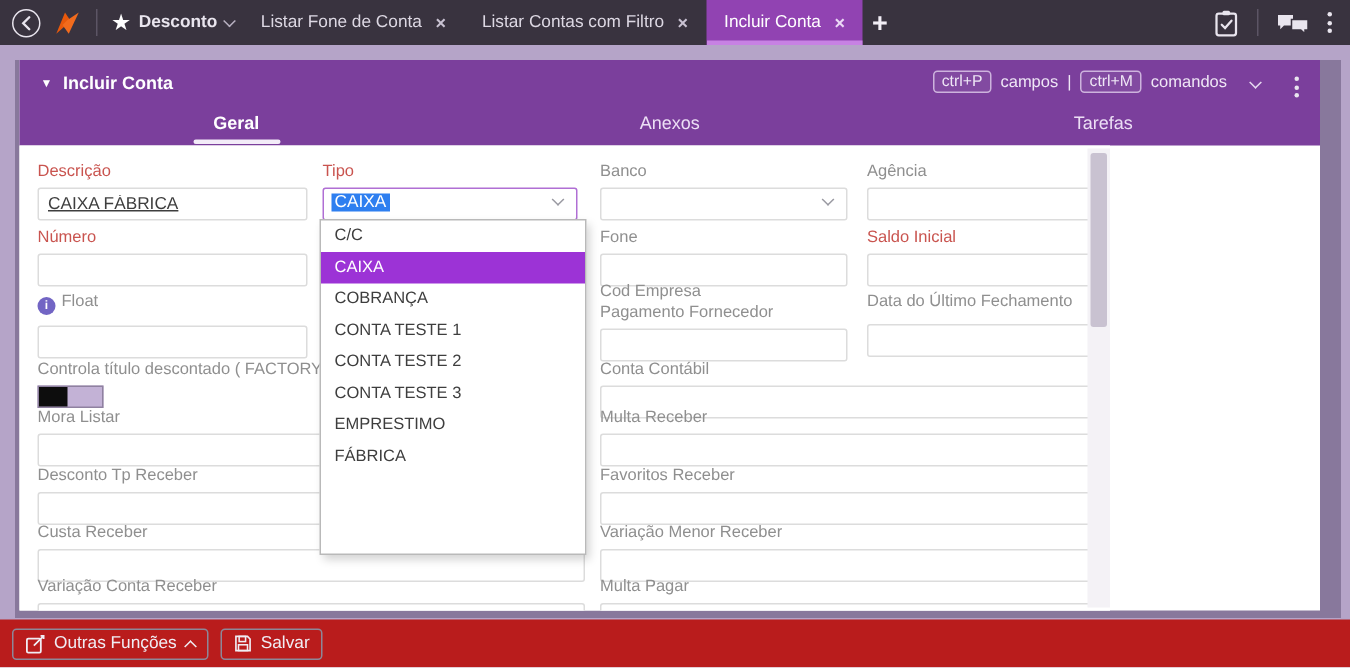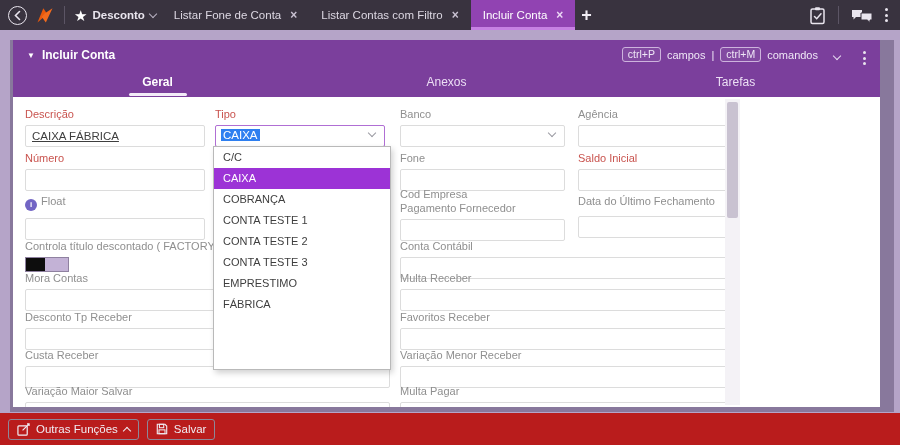--- a/index.html
+++ b/index.html
@@ -229,21 +229,21 @@
           </div>
       </div>
       <div class="fld" style="left:387px;top:143px;width:348px">
         <div class="lbl">Conta Contábil</div>
         <div class="selbox">
           <span class="chev"></span>
         </div>
       </div>
 
       <div class="fld" style="left:12px;top:175px;width:365px">
-        <div class="lbl">Mora Contas</div>
+        <div class="lbl">Mora Listar</div>
         <input class="inp" style="">
       </div>
       <div class="fld" style="left:387px;top:175px;width:348px">
         <div class="lbl">Multa Receber</div>
         <div class="selbox">
           <span class="chev"></span>
         </div>
       </div>
 
       <div class="fld" style="left:12px;top:214px;width:365px">
@@ -262,21 +262,21 @@
         <input class="inp" style="">
       </div>
       <div class="fld" style="left:387px;top:252px;width:348px">
         <div class="lbl">Variação Menor Receber</div>
         <div class="selbox">
           <span class="chev"></span>
         </div>
       </div>
 
       <div class="fld" style="left:12px;top:288px;width:365px">
-        <div class="lbl">Variação Maior Salvar</div>
+        <div class="lbl">Variação Conta Receber</div>
         <input class="inp" style="">
       </div>
       <div class="fld" style="left:387px;top:288px;width:348px">
         <div class="lbl">Multa Pagar</div>
         <input class="inp" style="">
       </div>
 
       <div class="ddlist">
         <div class="dditem">C/C</div>
         <div class="dditem hl">CAIXA</div>

